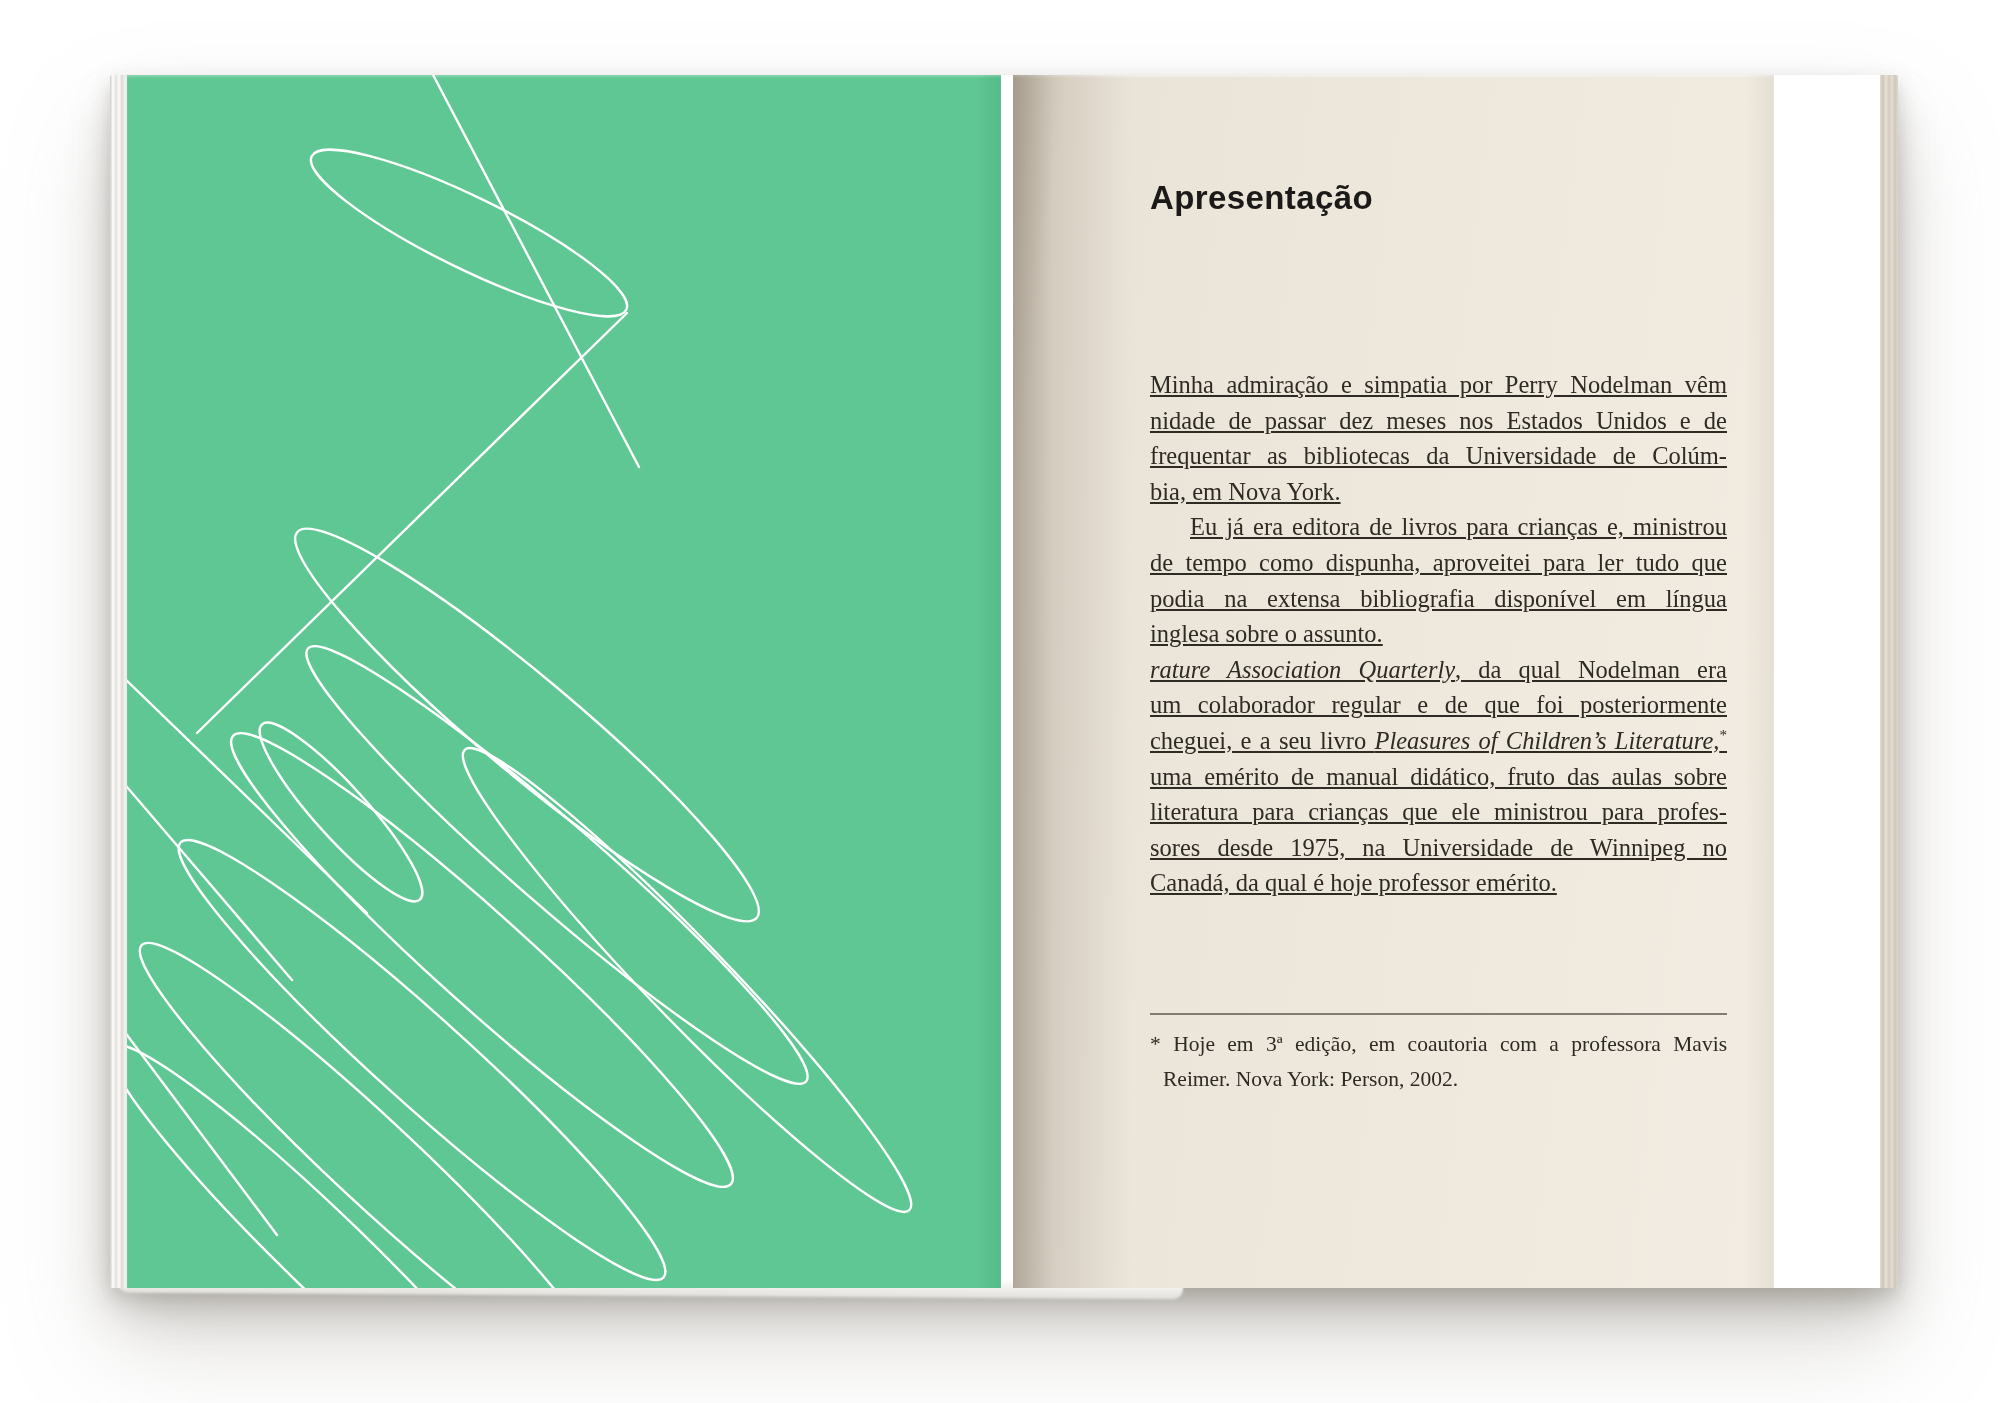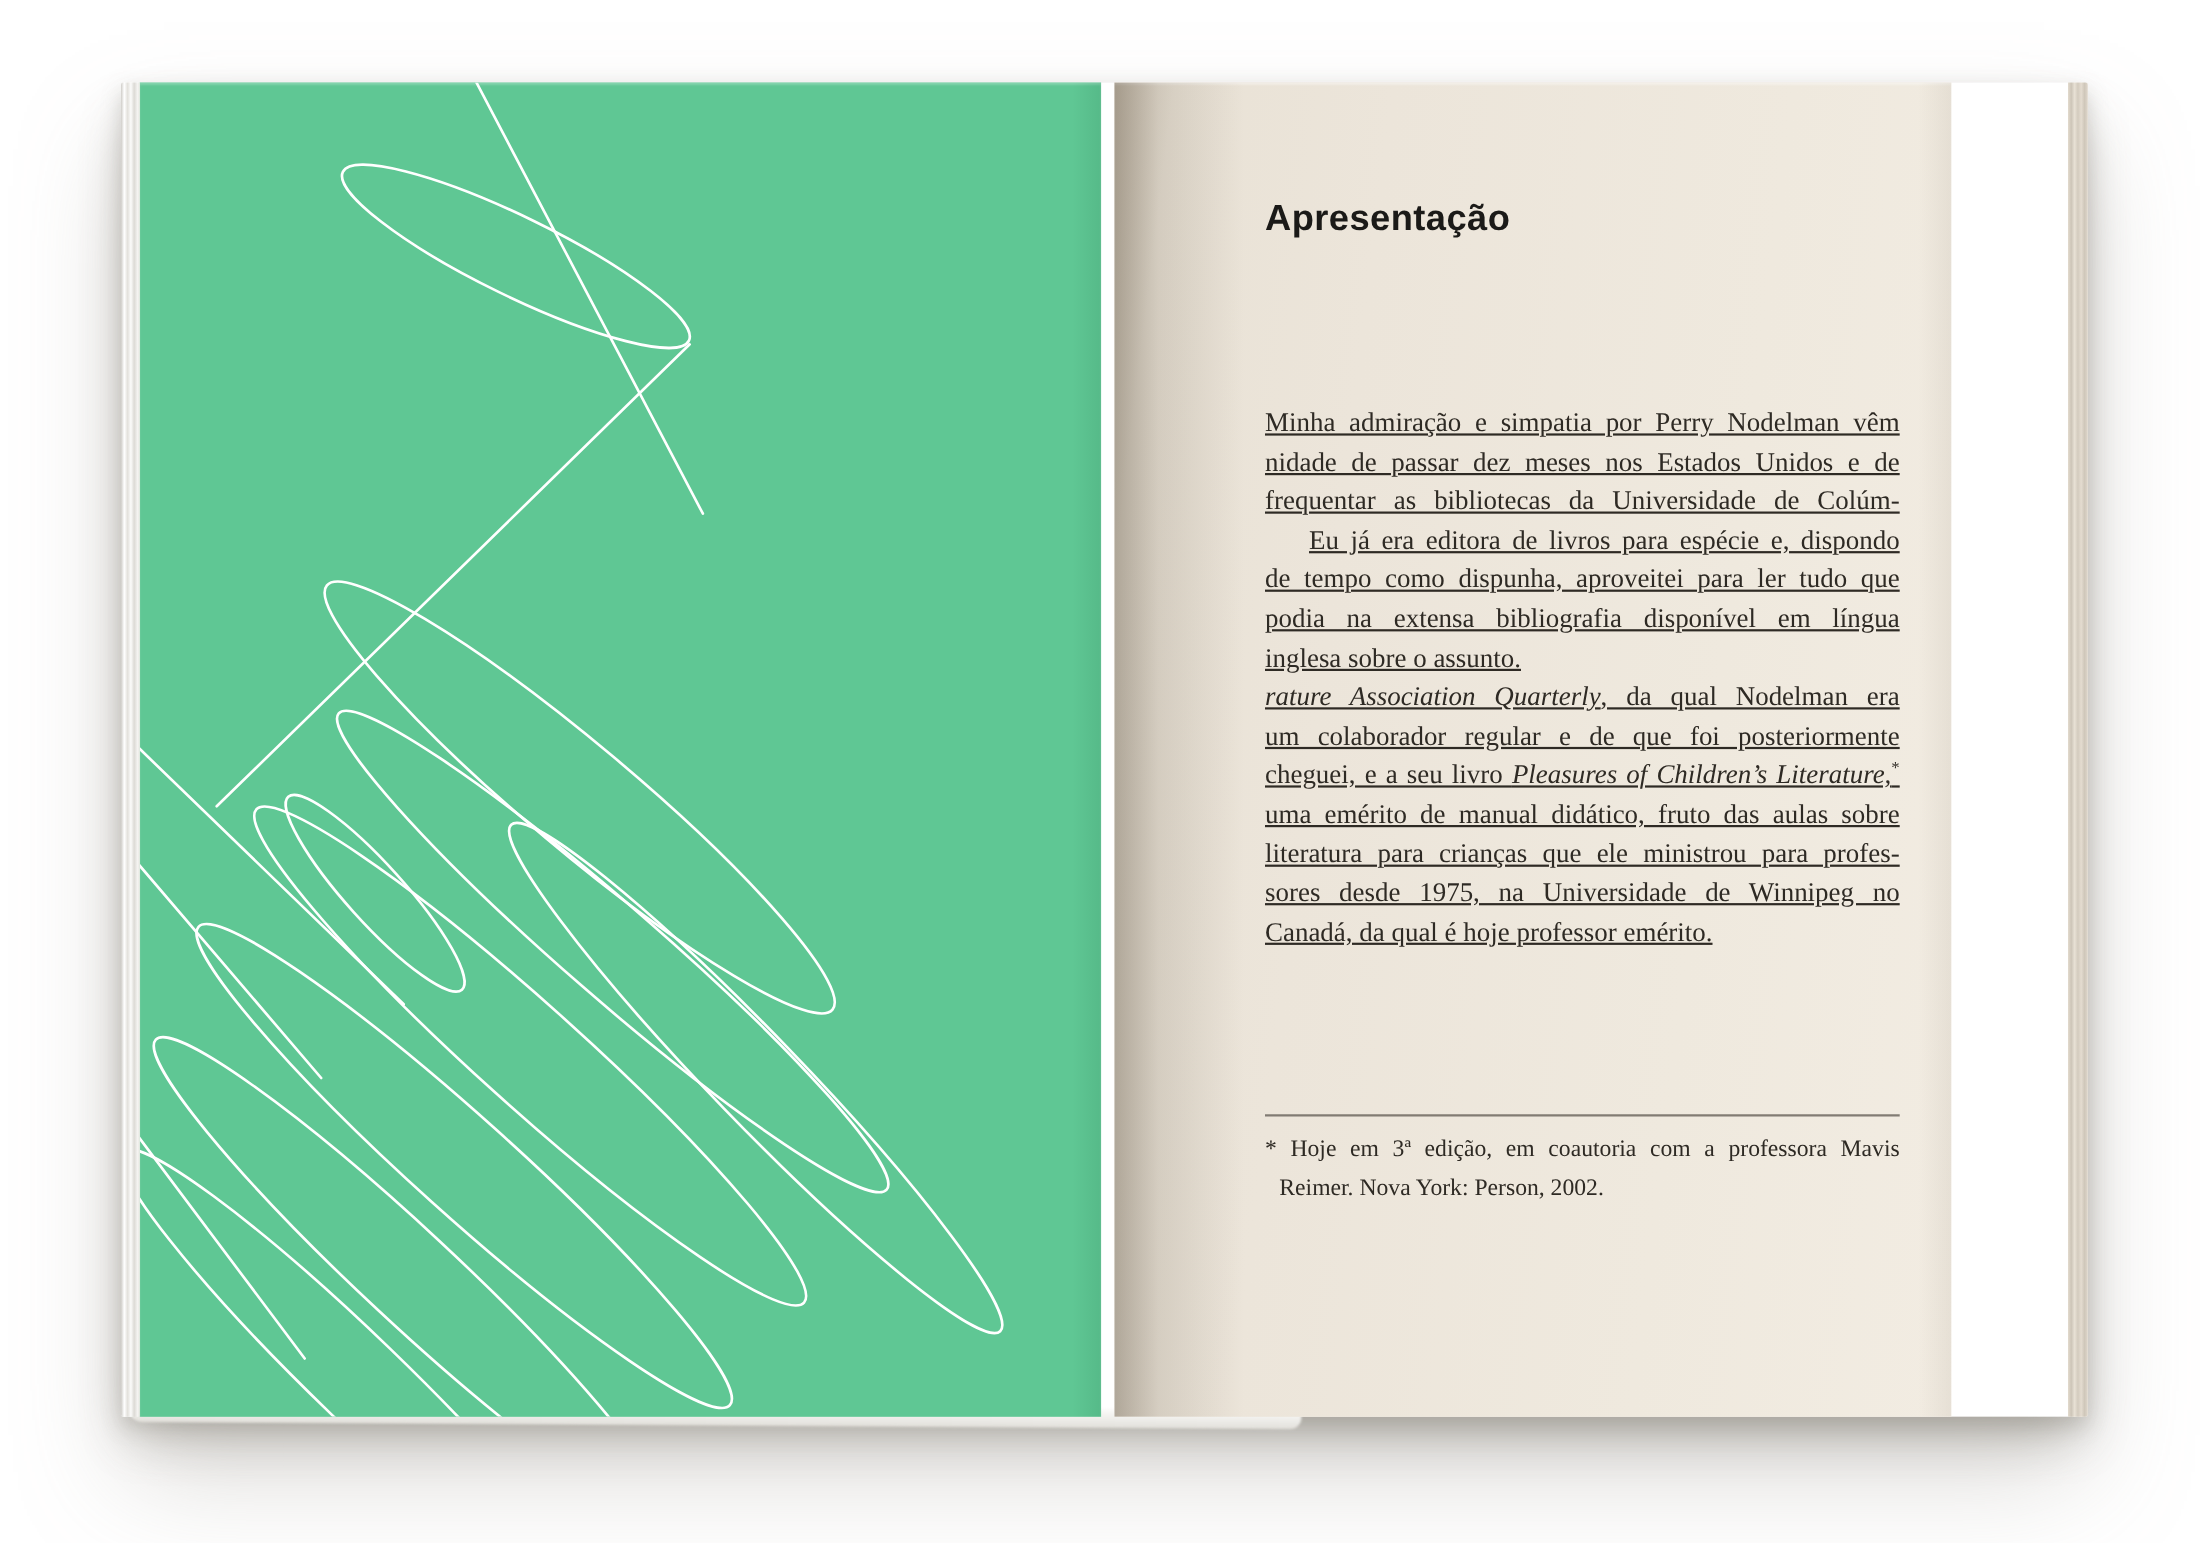--- a/index.html
+++ b/index.html
@@ -140,21 +140,22 @@
     </svg>
   </div>
 
   <div class="page page-right">
     <div class="chapter-title">Apresentação</div>
 
     <div class="body-text" id="body-text">
         <div class="line"><span>Minha admiração e simpatia por Perry Nodelman vêm</span></div>
         <div class="line"><span>nidade de passar dez meses nos Estados Unidos e de</span></div>
         <div class="line"><span>frequentar as bibliotecas da Universidade de Colúm-</span></div>
-        <div class="line indent"><span>Eu já era editora de livros para espécie e, dispondo</span></div>
+        <div class="line last"><span>bia, em Nova York.</span></div>
+        <div class="line indent"><span>Eu já era editora de livros para crianças e, ministrou</span></div>
         <div class="line"><span>de tempo como dispunha, aproveitei para ler tudo que</span></div>
         <div class="line"><span>podia na extensa bibliografia disponível em língua</span></div>
         <div class="line last"><span>inglesa sobre o assunto.</span></div>
         <div class="line"><span class="it">rature Association Quarterly</span><span>, da qual Nodelman era</span></div>
         <div class="line"><span>um colaborador regular e de que foi posteriormente</span></div>
         <div class="line"><span>cheguei, e a seu livro </span><span class="it">Pleasures of Children’s Literature,</span><span class="sup">*</span></div>
         <div class="line"><span>uma emérito de manual didático, fruto das aulas sobre</span></div>
         <div class="line"><span>literatura para crianças que ele ministrou para profes-</span></div>
         <div class="line"><span>sores desde 1975, na Universidade de Winnipeg no</span></div>
         <div class="line last"><span>Canadá, da qual é hoje professor emérito.</span></div>

